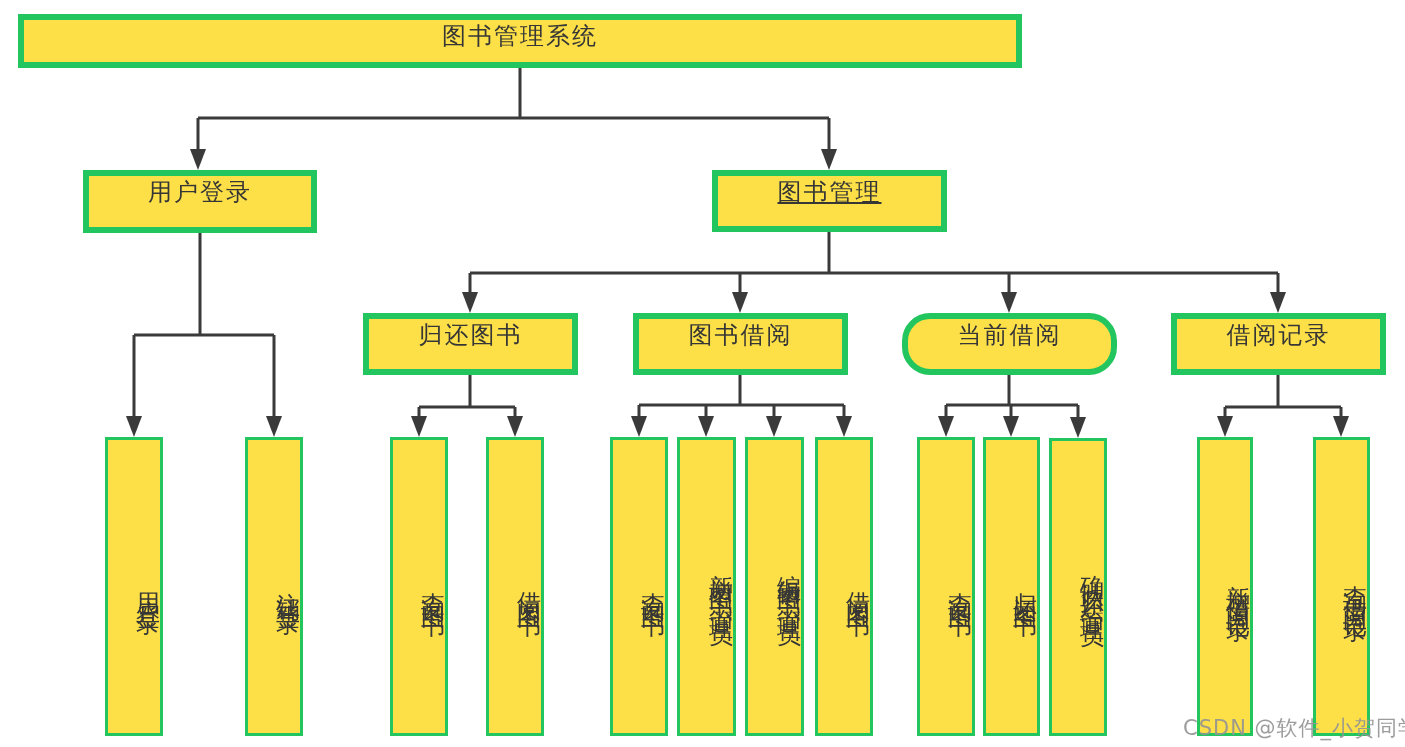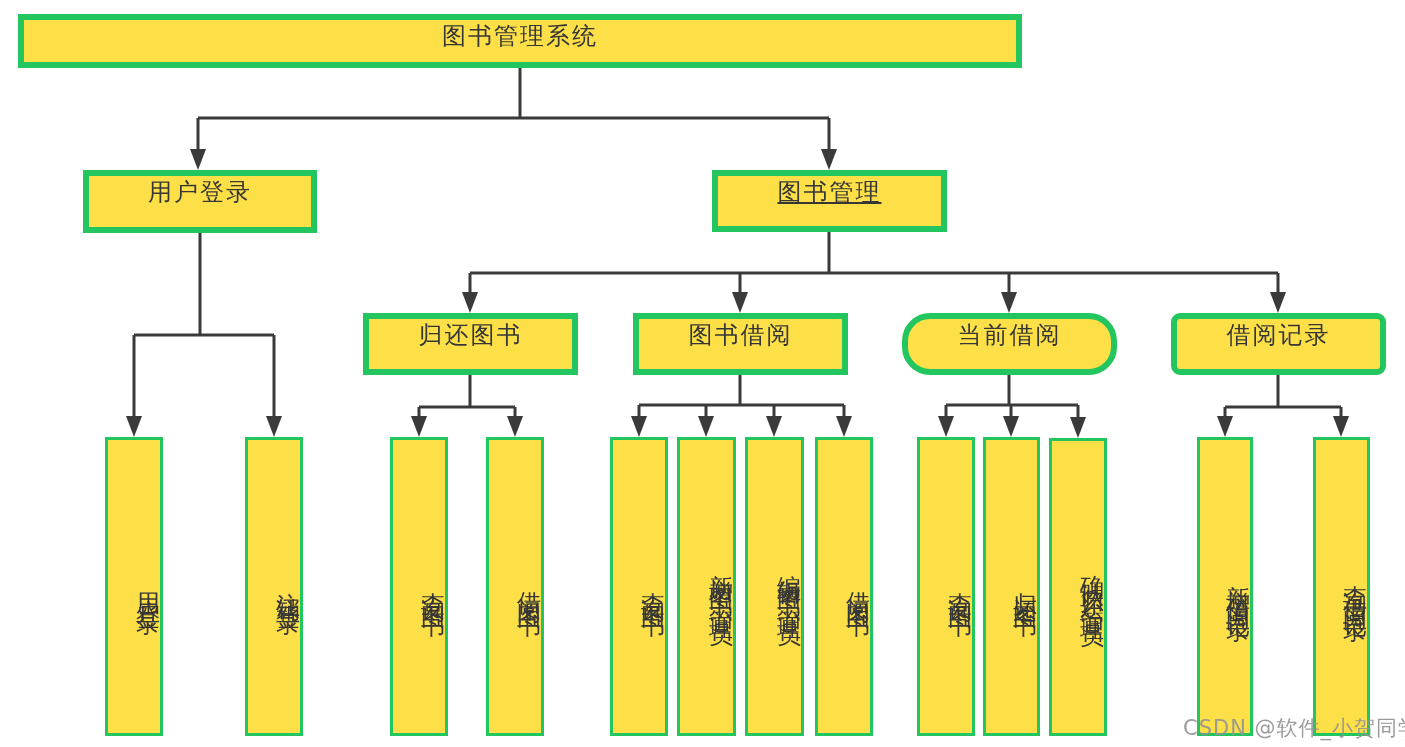--- a/index.html
+++ b/index.html
@@ -115,21 +115,21 @@
 
   <div class="node" style="left:363px; top:313px; width:215px; height:62px;">
     <span>归还图书</span>
   </div>
   <div class="node" style="left:633px; top:313px; width:215px; height:62px;">
     <span>图书借阅</span>
   </div>
   <div class="node" style="left:902px; top:313px; width:215px; height:62px;border-radius:28px;">
     <span>当前借阅</span>
   </div>
-  <div class="node" style="left:1171px; top:313px; width:215px; height:62px;border-radius:9px;">
+  <div class="node" style="left:1171px; top:313px; width:215px; height:62px;">
     <span>借阅记录</span>
   </div>
 
   <div class="node leaf" style="left:105px; top:437px; width:58px; height:299px;">
     <span>用户登录</span>
   </div>
   <div class="node leaf" style="left:245px; top:437px; width:58px; height:299px;">
     <span>注销登录</span>
   </div>
 

